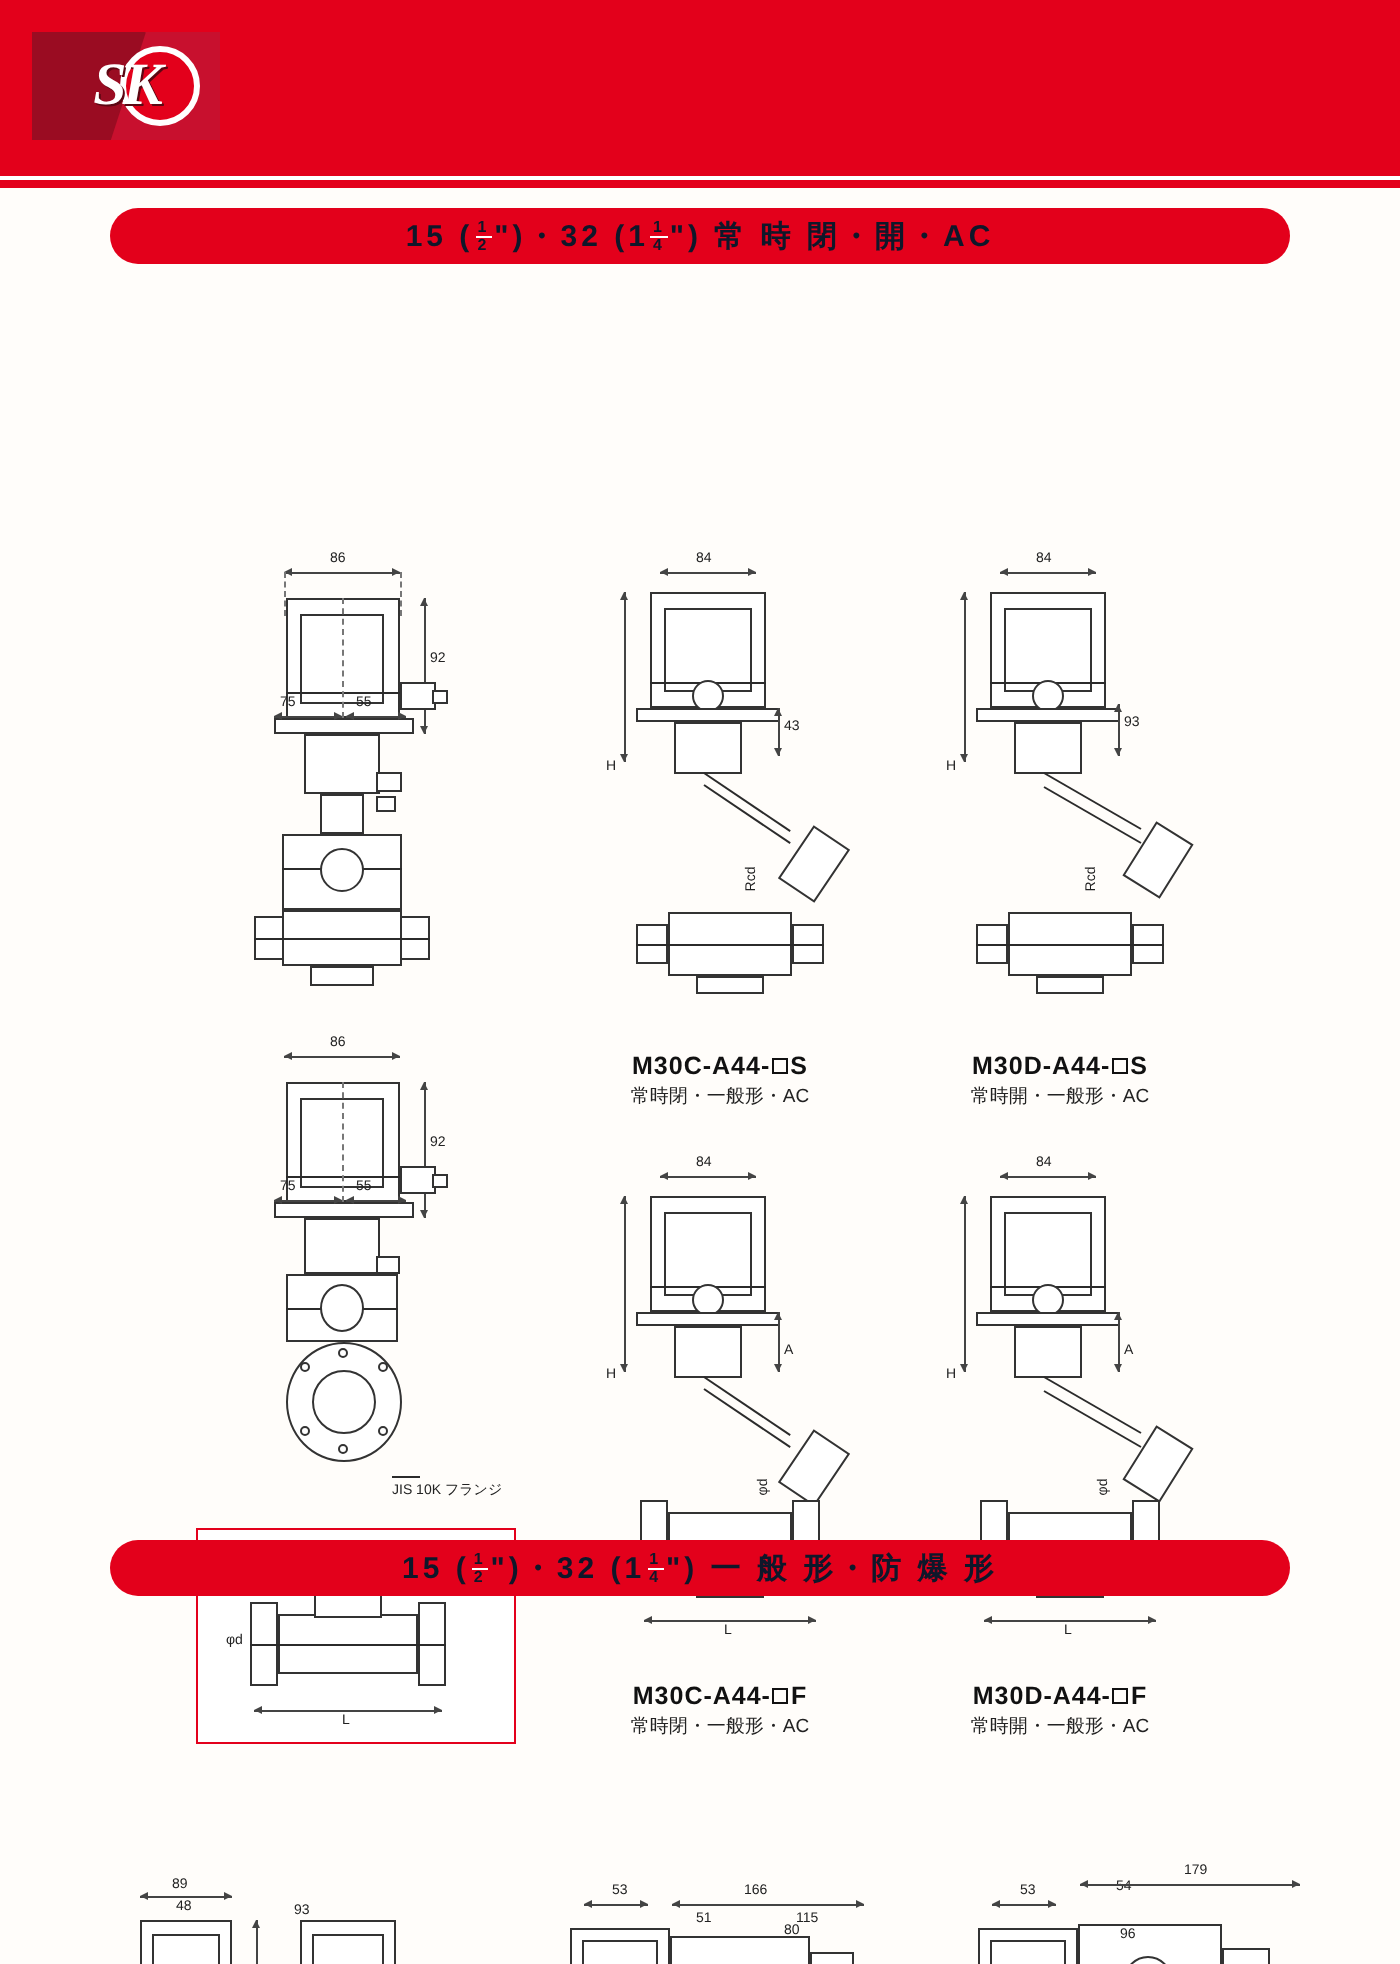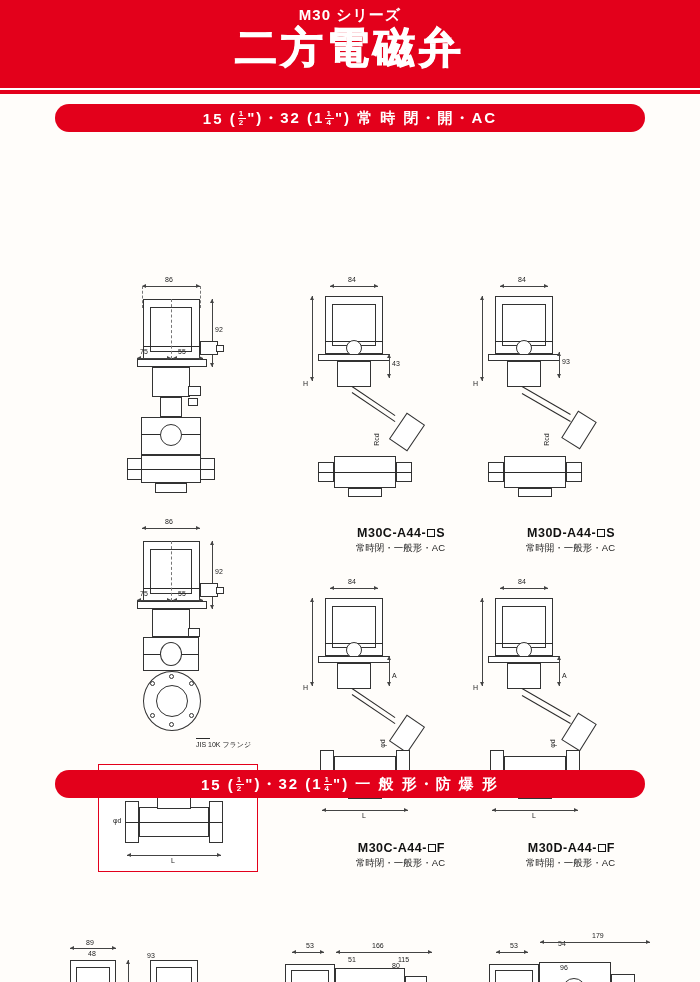--- a/index.html
+++ b/index.html
@@ -103,21 +103,21 @@
     background:#e3001b;
     border-top:2px solid #fff;
   }
 
   
   .banner-wrap {
     padding:10px 55px 4px 55px;
   }
   .banner {
     background:#e3001b;
-    color:#ffffff;
+    color:#0f172a;
     border-radius:14px;
     height:28px;
     display:flex;
     align-items:center;
     justify-content:center;
     font-size:15px;
     font-weight:bold;
     letter-spacing:2px;
   }
   .frac {
@@ -193,21 +193,21 @@
   }
   .ell {
     position:absolute;
     border:1px solid #333;
     border-radius:50%;
   }
 
   
   .caption {
     position:absolute;
-    text-align:right;
+    text-align:center;
     width:170px;
   }
   .cap-model {
     font-size:12.5px;
     font-weight:bold;
     letter-spacing:0.5px;
     color:#111;
     white-space:nowrap;
   }
   .cap-sub {
@@ -242,25 +242,27 @@
     font-size:7px;
     color:#222;
     white-space:nowrap;
   }
 </style>
 </head>
 <body>
 
 <div class="header">
   <div class="header-inner">
-
-    <div class="title-block">
-      <div class="series-line">M30 シリーズ</div>
-      <div class="main-title">二方電磁弁</div>
+    <div class="logo">
+      <div class="logo-mark">
+        <div class="logo-circle"></div>
+        <span class="logo-text">SK</span>
+      </div>
     </div>
+
 
   </div>
 </div>
 <div class="header-underline"></div>
 
 <div class="banner-wrap">
   <div class="banner">
     <span>15 (</span>
     <span class="frac">
       <span class="num">1</span>

